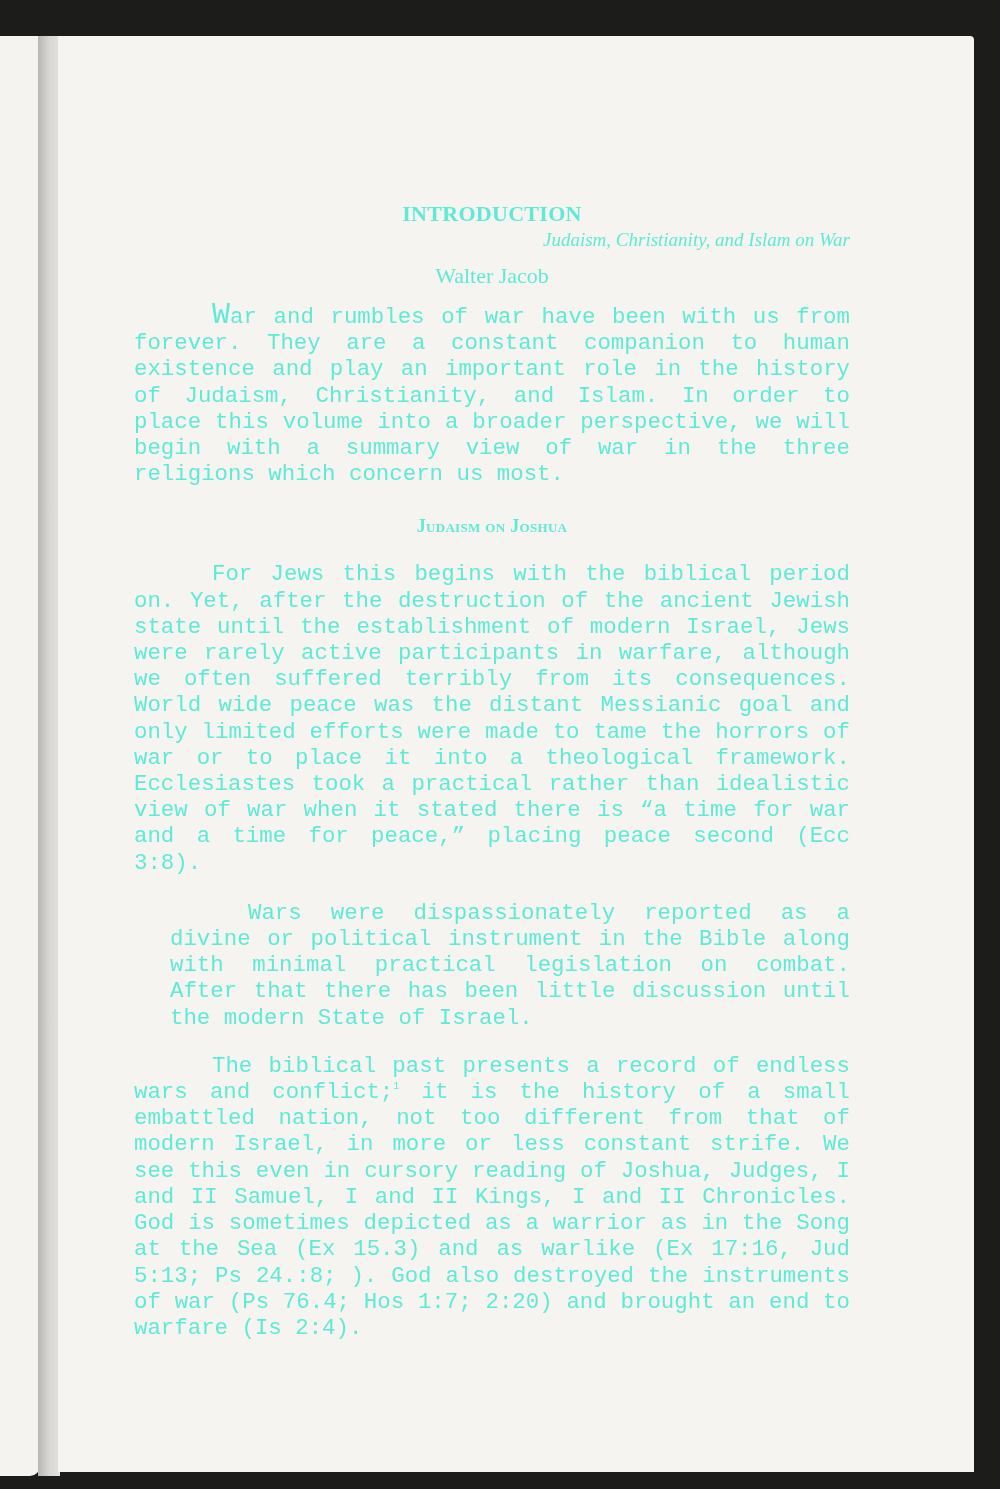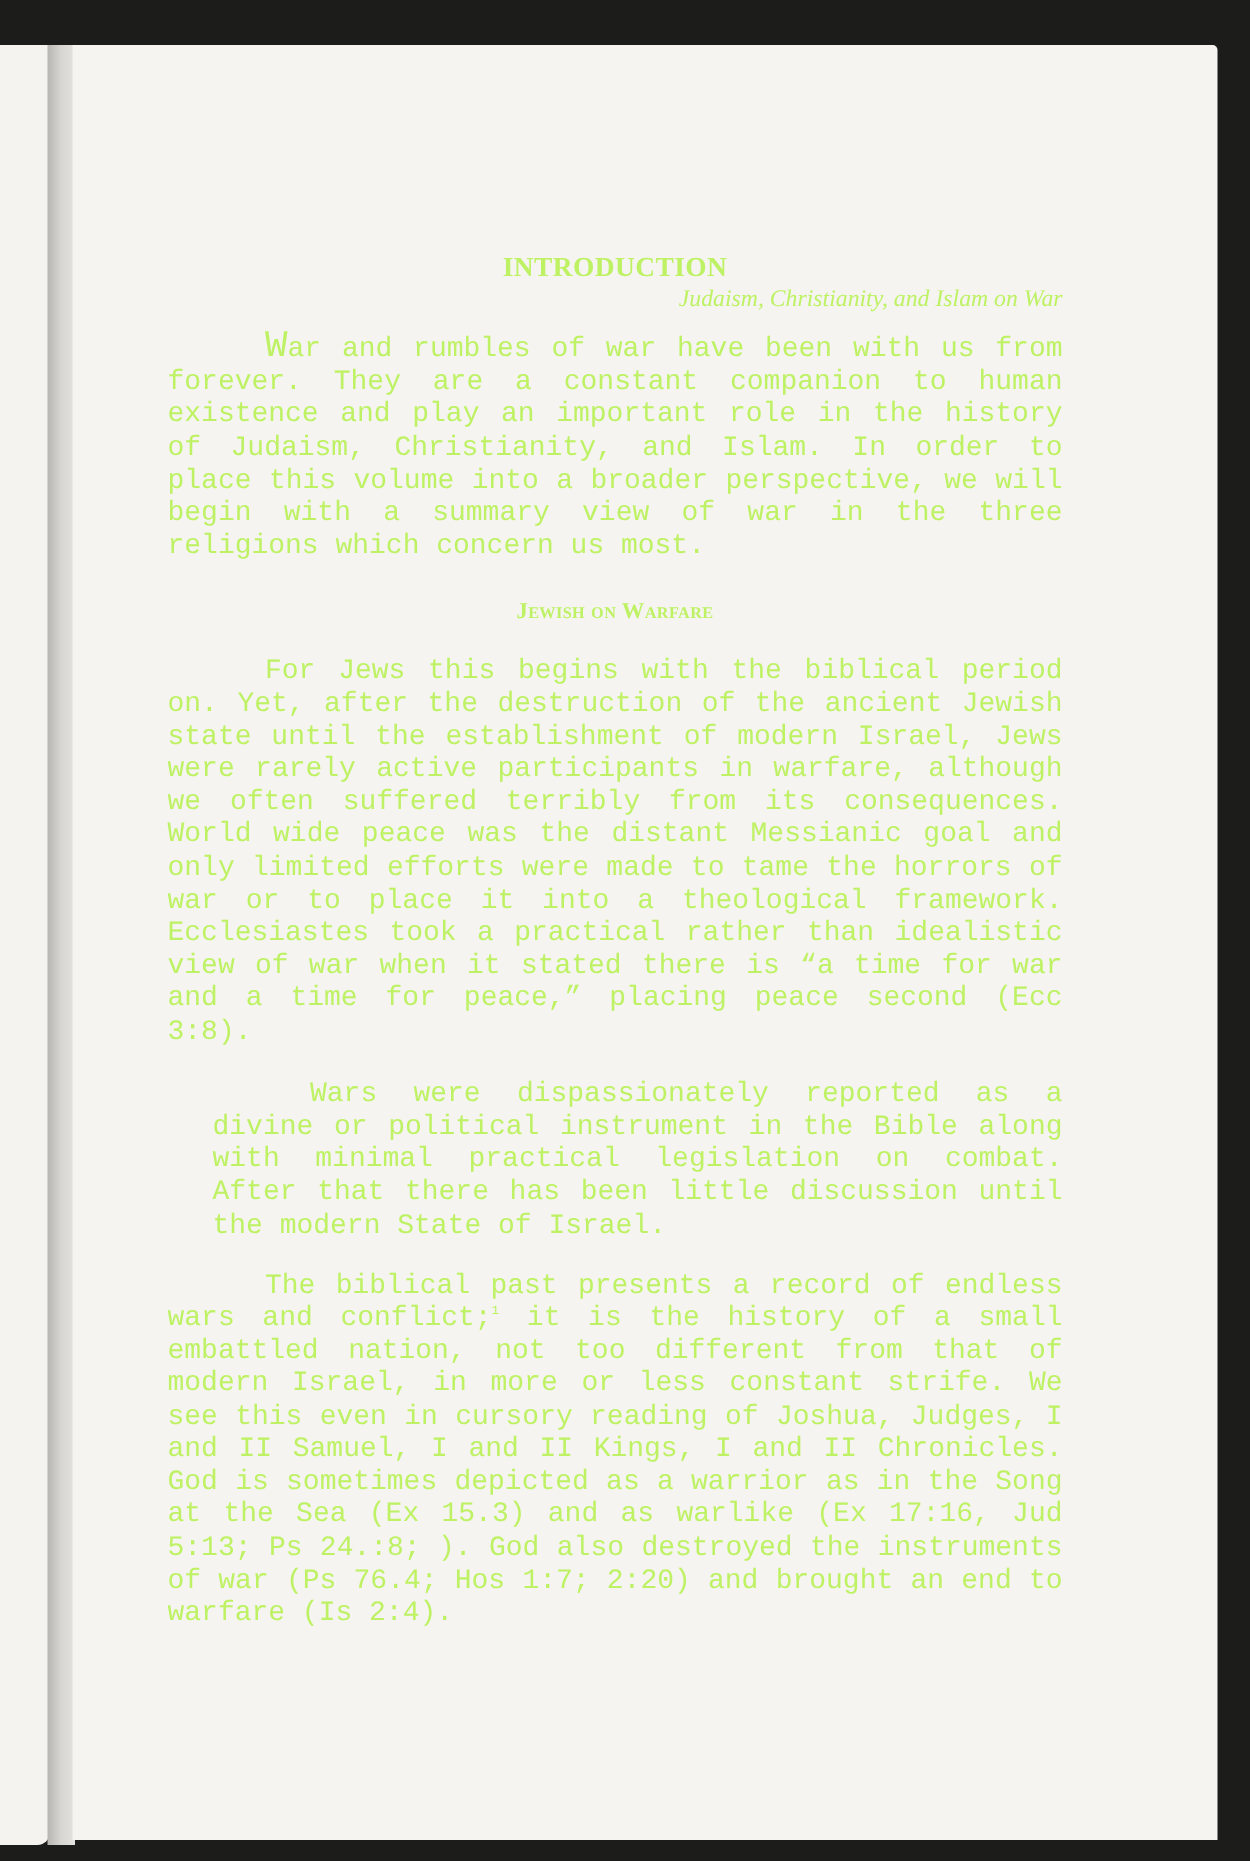--- a/index.html
+++ b/index.html
@@ -17,21 +17,21 @@
     position: absolute; left: 38px; top: 36px; width: 22px; height: 1440px;
     background: linear-gradient(to right, #b8b6b2, #d8d6d2 50%, #e4e2de);
   }
   .page {
     position: absolute; left: 58px; top: 36px; width: 916px; height: 1436px;
     background: #f5f4f1;
     border-radius: 0 4px 0 0;
   }
   .content {
     position: absolute; left: 134px; top: 200px; width: 716px;
-    color: #bef264;
+    color: #5eead4;
   }
   .title {
     text-align: center; font-weight: bold; font-size: 22px; letter-spacing: 0.3px;
     margin: 0; line-height: 28px;
   }
   .subtitle {
     text-align: right; font-style: italic; font-size: 19px; margin: 0; line-height: 24px;
   }
   .author {
     text-align: center; font-size: 22px; margin: 10px 0 0 0; line-height: 28px;
@@ -52,24 +52,25 @@
 </head>
 <body>
 
 <div class="left-page-edge"></div>
 <div class="gutter-shadow"></div>
 <div class="page"></div>
 
 <div class="content">
   <h1 class="title">INTRODUCTION</h1>
   <div class="subtitle">Judaism, Christianity, and Islam on War</div>
+  <div class="author">Walter Jacob</div>
 
   <p class="body first"><span class="dropcap">W</span><span>ar and rumbles of war have been with us from forever. They are a constant companion to human existence and play an important role in the history of Judaism, Christianity, and Islam. In order to place this volume into a broader perspective, we will begin with a summary view of war in the three religions which concern us most.</span></p>
 
-  <h2 class="section-head" style="margin-top:26px;">Jewish on Warfare</h2>
+  <h2 class="section-head" style="margin-top:26px;">Judaism on Joshua</h2>
 
   <p class="body" style="margin-top:22px;">For Jews this begins with the biblical period on. Yet, after the destruction of the ancient Jewish state until the establishment of modern Israel, Jews were rarely active participants in warfare, although we often suffered terribly from its consequences. World wide peace was the distant Messianic goal and only limited efforts were made to tame the horrors of war or to place it into a theological framework. Ecclesiastes took a practical rather than idealistic view of war when it stated there is “a time for war and a time for peace,” placing peace second (Ecc 3:8).</p>
 
   <p class="body" style="margin-top:24px;margin-left:36px;">Wars were dispassionately reported as a divine or political instrument in the Bible along with minimal practical legislation on combat. After that there has been little discussion until the modern State of Israel.</p>
 
 
   <p class="body" style="margin-top:22px;"><span>The biblical past presents a record of endless wars and conflict;</span><span class="sup">1</span><span> it is the history of a small embattled nation, not too different from that of modern Israel, in more or less constant strife. We see this even in cursory reading of Joshua, Judges, I and II Samuel, I and II Kings, I and II Chronicles. God is sometimes depicted as a warrior as in the Song at the Sea (Ex 15.3) and as warlike (Ex 17:16, Jud 5:13; Ps 24.:8; ). God also destroyed the instruments of war (Ps 76.4; Hos 1:7; 2:20) and brought an end to warfare (Is 2:4).</span></p>
 </div>
 
 </body></html>

